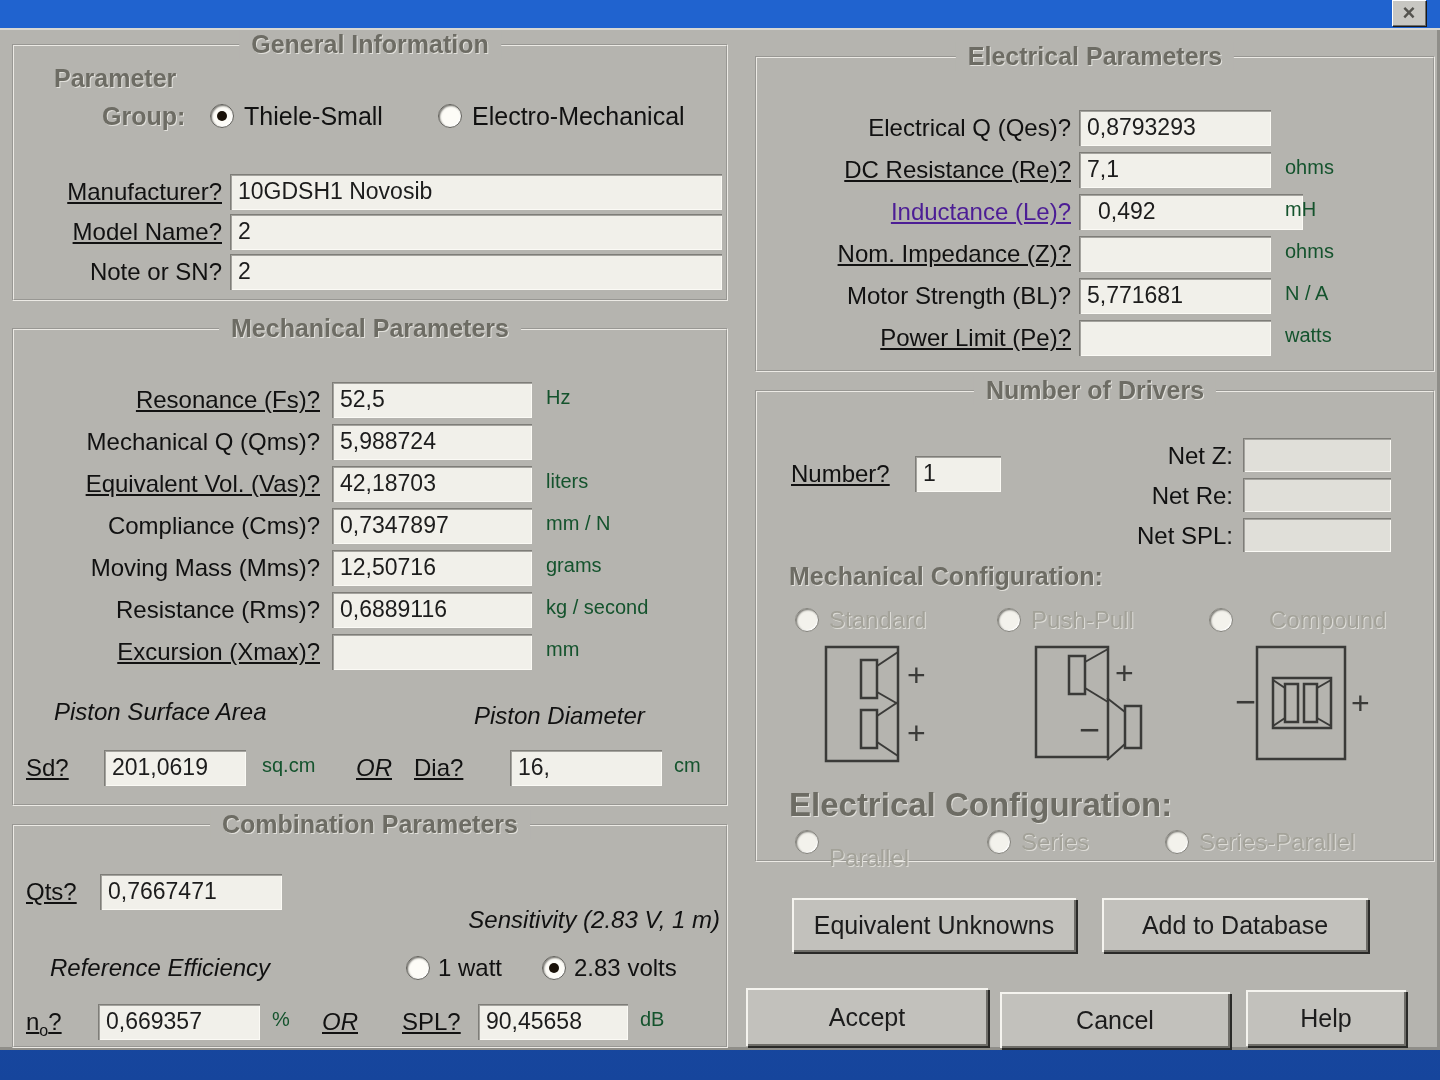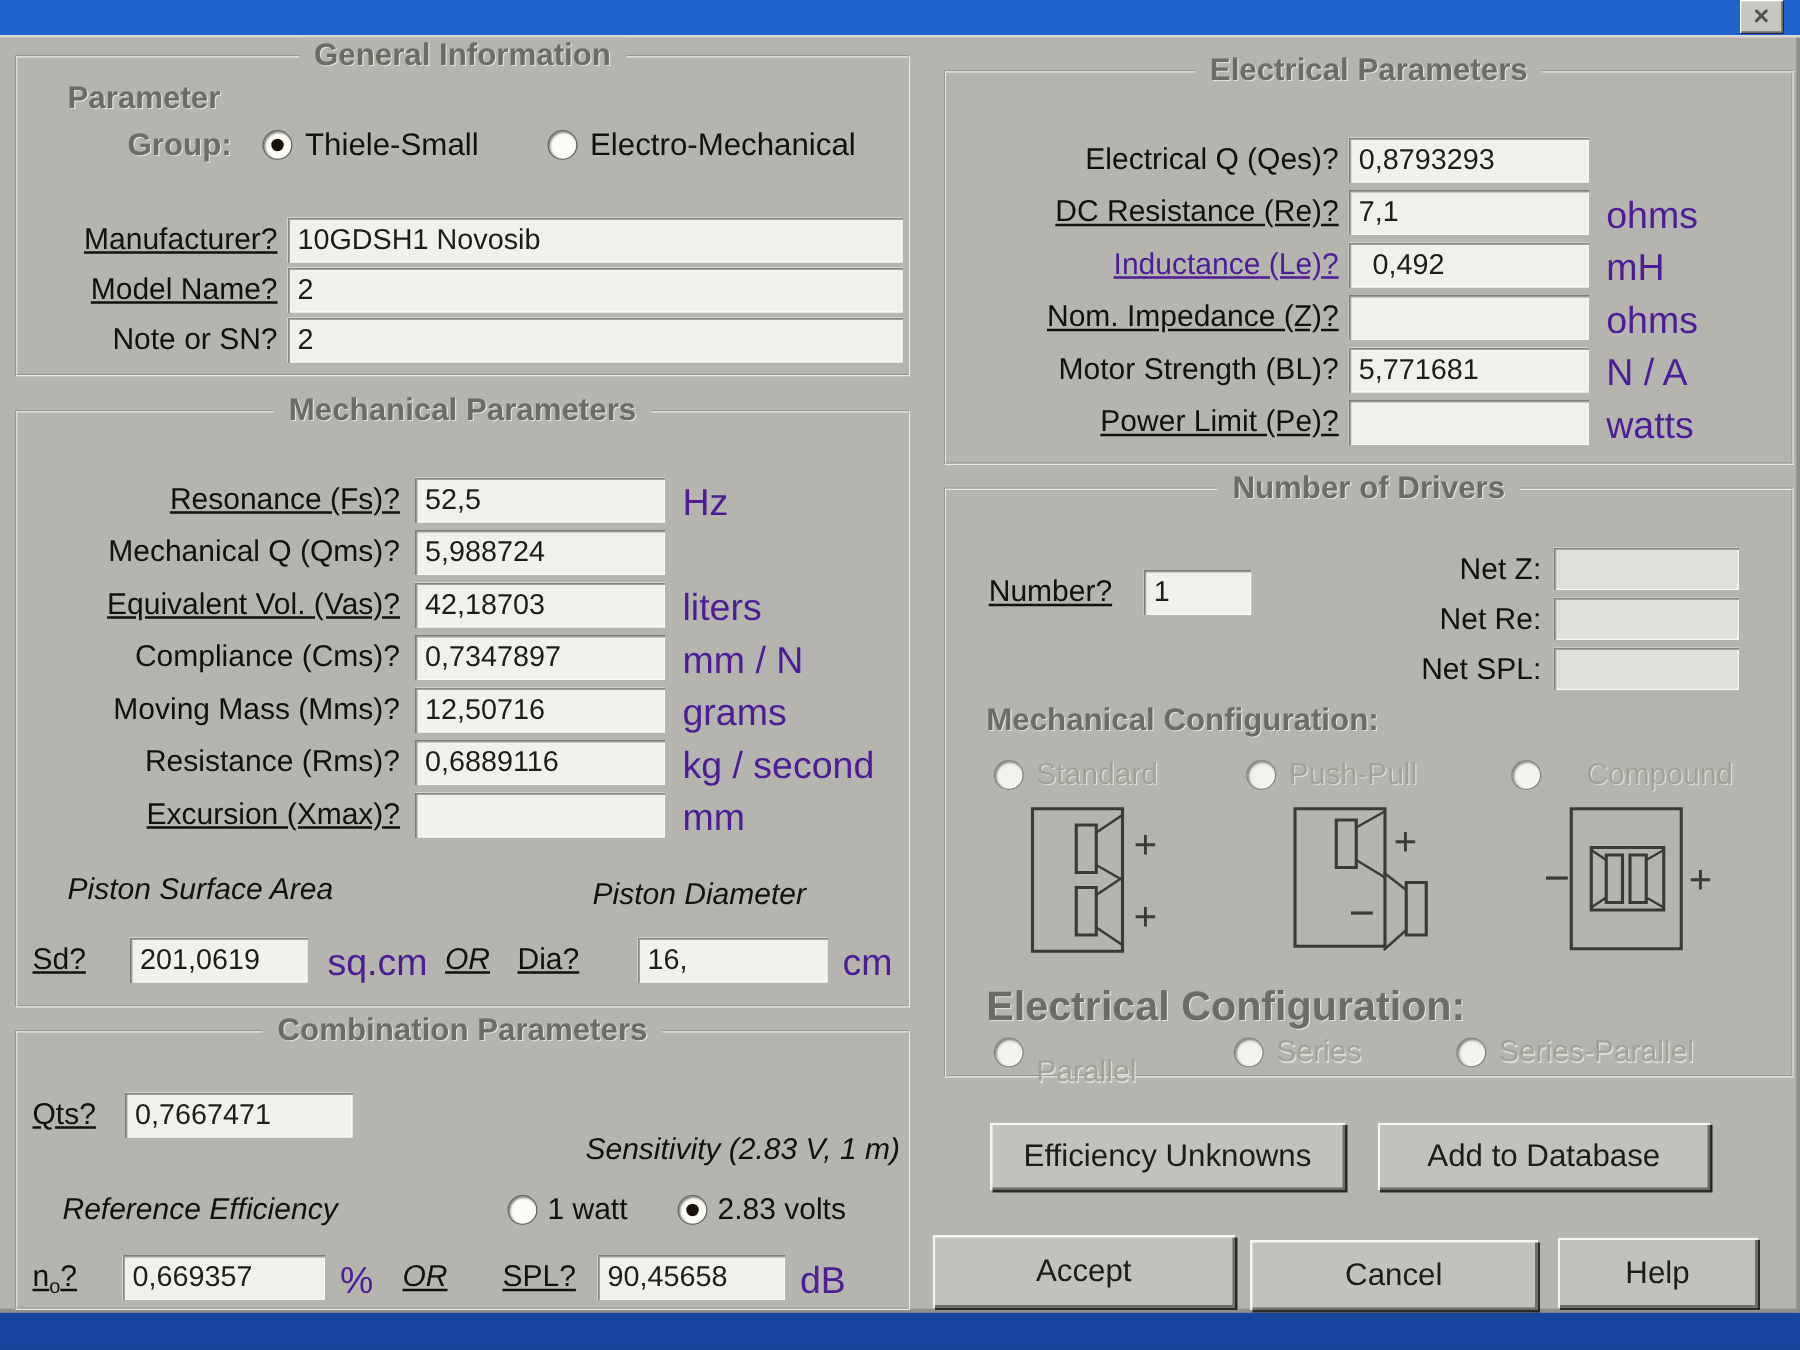--- a/index.html
+++ b/index.html
@@ -40,21 +40,21 @@
   .gray-bold { color:#6d6c64; font-weight:bold; text-shadow:1px 1px 0 #e2e1dc; }
   .italic { font-style:italic; }
   .dis { color:#a3a299; text-shadow:1px 1px 0 #deddd8; }
   .field {
     position:absolute; height:36px; background:#f1f0ea;
     box-shadow: inset 1px 1px 0 #7e7d78, inset 2px 2px 0 #a4a39e, inset -1px -1px 0 #fbfaf5;
     font-size:23px; color:#1c1c1c; padding:4px 8px 0 8px; box-sizing:border-box;
     white-space:nowrap; overflow:hidden;
   }
   .field.disabled { background:#e0dfd9; }
-  .unit { position:absolute; font-size:30px; color:#4c1d95; white-space:nowrap; }
+  .unit { position:absolute; font-size:20px; color:#14532d; white-space:nowrap; }
   .radio {
     position:absolute; width:24px; height:24px; border-radius:50%;
     background:#fdfcf7; box-shadow: inset 1px 1px 2px #6f6e69, inset -1px -1px 1px #ffffff;
     border:1px solid #62615c; box-sizing:border-box;
   }
   .radio.checked::after {
     content:""; position:absolute; left:6px; top:6px; width:10px; height:10px;
     border-radius:50%; background:#1a1208;
   }
   .radio.dis-r { background:#f3f2ec; border-color:#83827c; }
@@ -101,21 +101,21 @@
 
     <div class="lbl r" style="left:8px; top:56px; width:306px;">Electrical Q (Qes)?</div>
     <div class="field" style="left:322px; top:52px; width:192px;">0,8793293</div>
     <div class="unit" style="left:528px; top:56px;"></div>
 
     <div class="lbl r u" style="left:8px; top:98px; width:306px;">DC Resistance (Re)?</div>
     <div class="field" style="left:322px; top:94px; width:192px;">7,1</div>
     <div class="unit" style="left:528px; top:98px;">ohms</div>
 
     <div class="lbl r link" style="left:8px; top:140px; width:306px;">Inductance (Le)?</div>
-    <div class="field" style="left:322px; top:136px; width:192px;padding-left:19px;">0,492</div>
+    <div class="field" style="left:322px; top:136px; width:224px;padding-left:19px;">0,492</div>
     <div class="unit" style="left:528px; top:140px;">mH</div>
 
     <div class="lbl r u" style="left:8px; top:182px; width:306px;">Nom. Impedance (Z)?</div>
     <div class="field" style="left:322px; top:178px; width:192px;"></div>
     <div class="unit" style="left:528px; top:182px;">ohms</div>
 
     <div class="lbl r" style="left:8px; top:224px; width:306px;">Motor Strength (BL)?</div>
     <div class="field" style="left:322px; top:220px; width:192px;">5,771681</div>
     <div class="unit" style="left:528px; top:224px;">N / A</div>
 
@@ -253,19 +253,19 @@
 
     <div class="lbl u" style="left:12px; top:182px;"><span>n</span><sub class="etasub">o</sub><span>?</span></div>
     <div class="field" style="left:84px; top:178px; width:162px;">0,669357</div>
     <div class="unit" style="left:258px; top:182px;">%</div>
     <div class="lbl u italic" style="left:308px; top:182px;">OR</div>
     <div class="lbl u" style="left:388px; top:182px;">SPL?</div>
     <div class="field" style="left:464px; top:178px; width:150px;">90,45658</div>
     <div class="unit" style="left:626px; top:182px;">dB</div>
   </div>
 
-  <div class="btn" style="left:792px; top:870px; width:284px; height:54px;">Efficiency Unknowns</div>
+  <div class="btn" style="left:792px; top:870px; width:284px; height:54px;">Equivalent Unknowns</div>
   <div class="btn" style="left:1102px; top:870px; width:266px; height:54px;">Add to Database</div>
   <div class="btn" style="left:746px; top:960px; width:242px; height:58px;">Accept</div>
   <div class="btn" style="left:1000px; top:964px; width:230px; height:56px;">Cancel</div>
   <div class="btn" style="left:1246px; top:962px; width:160px; height:56px;">Help</div>
 
 </div>
 
 </body></html>

